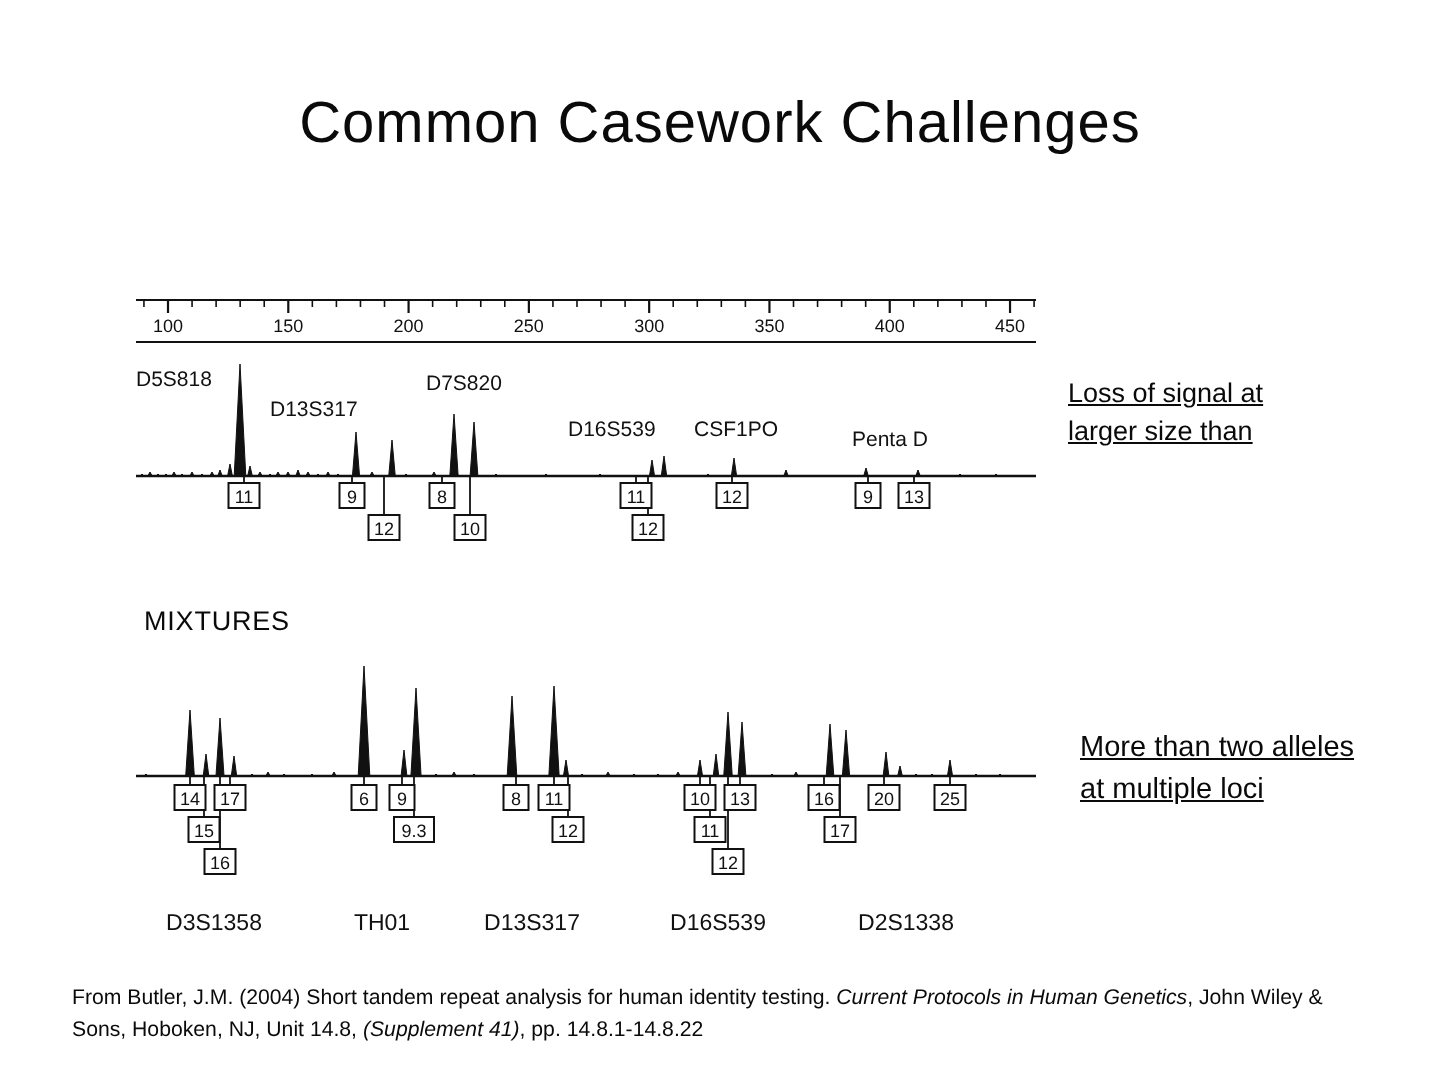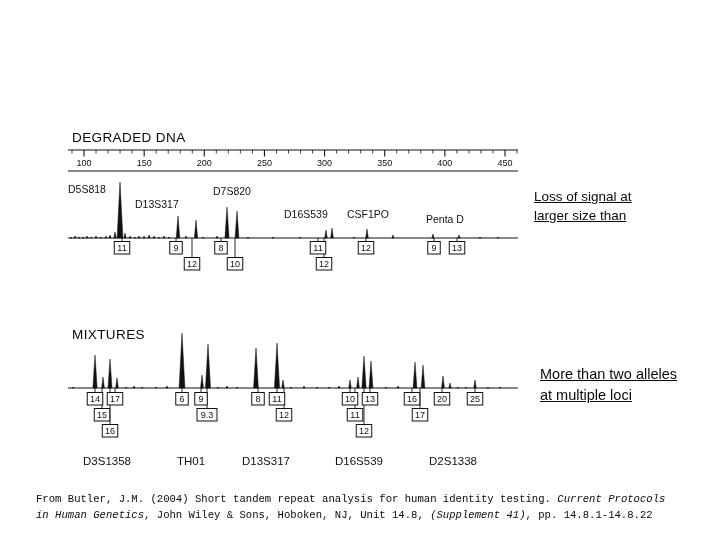--- a/index.html
+++ b/index.html
@@ -2,40 +2,40 @@
 <html><head>
 <meta charset="utf-8">
 <style>
   html,body{margin:0;padding:0;background:#fff;}
   .slide{position:relative;width:720px;height:540px;background:#ffffff;overflow:hidden;
          font-family:"Liberation Sans",sans-serif;color:#000;}
   .title{position:absolute;top:46px;left:0;width:100%;text-align:center;
          font-size:29px;font-weight:400;letter-spacing:0.5px;margin:0;color:#0a0a0a;}
   .sec-heading{position:absolute;font-size:13.5px;letter-spacing:0.4px;color:#0a0a0a;}
   .heading-degraded{left:72px;top:130px;}
-  .heading-mixtures{left:72px;top:303px;margin-top:24px;}
+  .heading-mixtures{left:72px;top:303px;}
   .panel{position:absolute;}
   .panel-degraded{left:68px;top:148px;}
   .panel-mixtures{left:68px;top:328px;}
   svg text{font-family:"Liberation Sans",sans-serif;}
   .note{position:absolute;color:#0a0a0a;}
   .note span{display:block;text-decoration:underline;}
   .note-degraded{left:534px;top:187px;font-size:13.5px;line-height:19px;}
   .note-mixtures{left:540px;top:364px;font-size:14.5px;line-height:21px;}
   .citation{position:absolute;left:36px;top:492px;width:640px;font-size:10.6px;
-            line-height:1.5;margin:0;color:#0a0a0a;font-family:Liberation Mono, monospace;}
+            line-height:1.5;margin:0;color:#0a0a0a;}
   .citation i{font-style:italic;}
 </style>
 </head>
 <body>
 
 <div class="slide">
 
-
-  <div class="sec-heading heading-degraded">DEGRADED DNA</div>
+  <h1 class="title">Common Casework Challenges</h1>
+
 
   <svg id="panel-degraded" class="panel panel-degraded" width="450" height="127" viewBox="0 0 450 127">
       <line x1="0" y1="2" x2="450" y2="2" stroke="#111" stroke-width="1.1"></line>
       <line x1="0" y1="23" x2="450" y2="23" stroke="#111" stroke-width="1"></line>
       <line x1="3.971" y1="2" x2="3.971" y2="5.5" stroke="#111" stroke-width="0.8"></line>
       <line x1="16" y1="2" x2="16" y2="8.5" stroke="#111" stroke-width="1.1"></line>
       <text x="16" y="18" text-anchor="middle" font-size="9" fill="#111">100</text>
       <line x1="28.029" y1="2" x2="28.029" y2="5.5" stroke="#111" stroke-width="0.8"></line>
       <line x1="40.058" y1="2" x2="40.058" y2="5.5" stroke="#111" stroke-width="0.8"></line>
       <line x1="52.087" y1="2" x2="52.087" y2="5.5" stroke="#111" stroke-width="0.8"></line>

